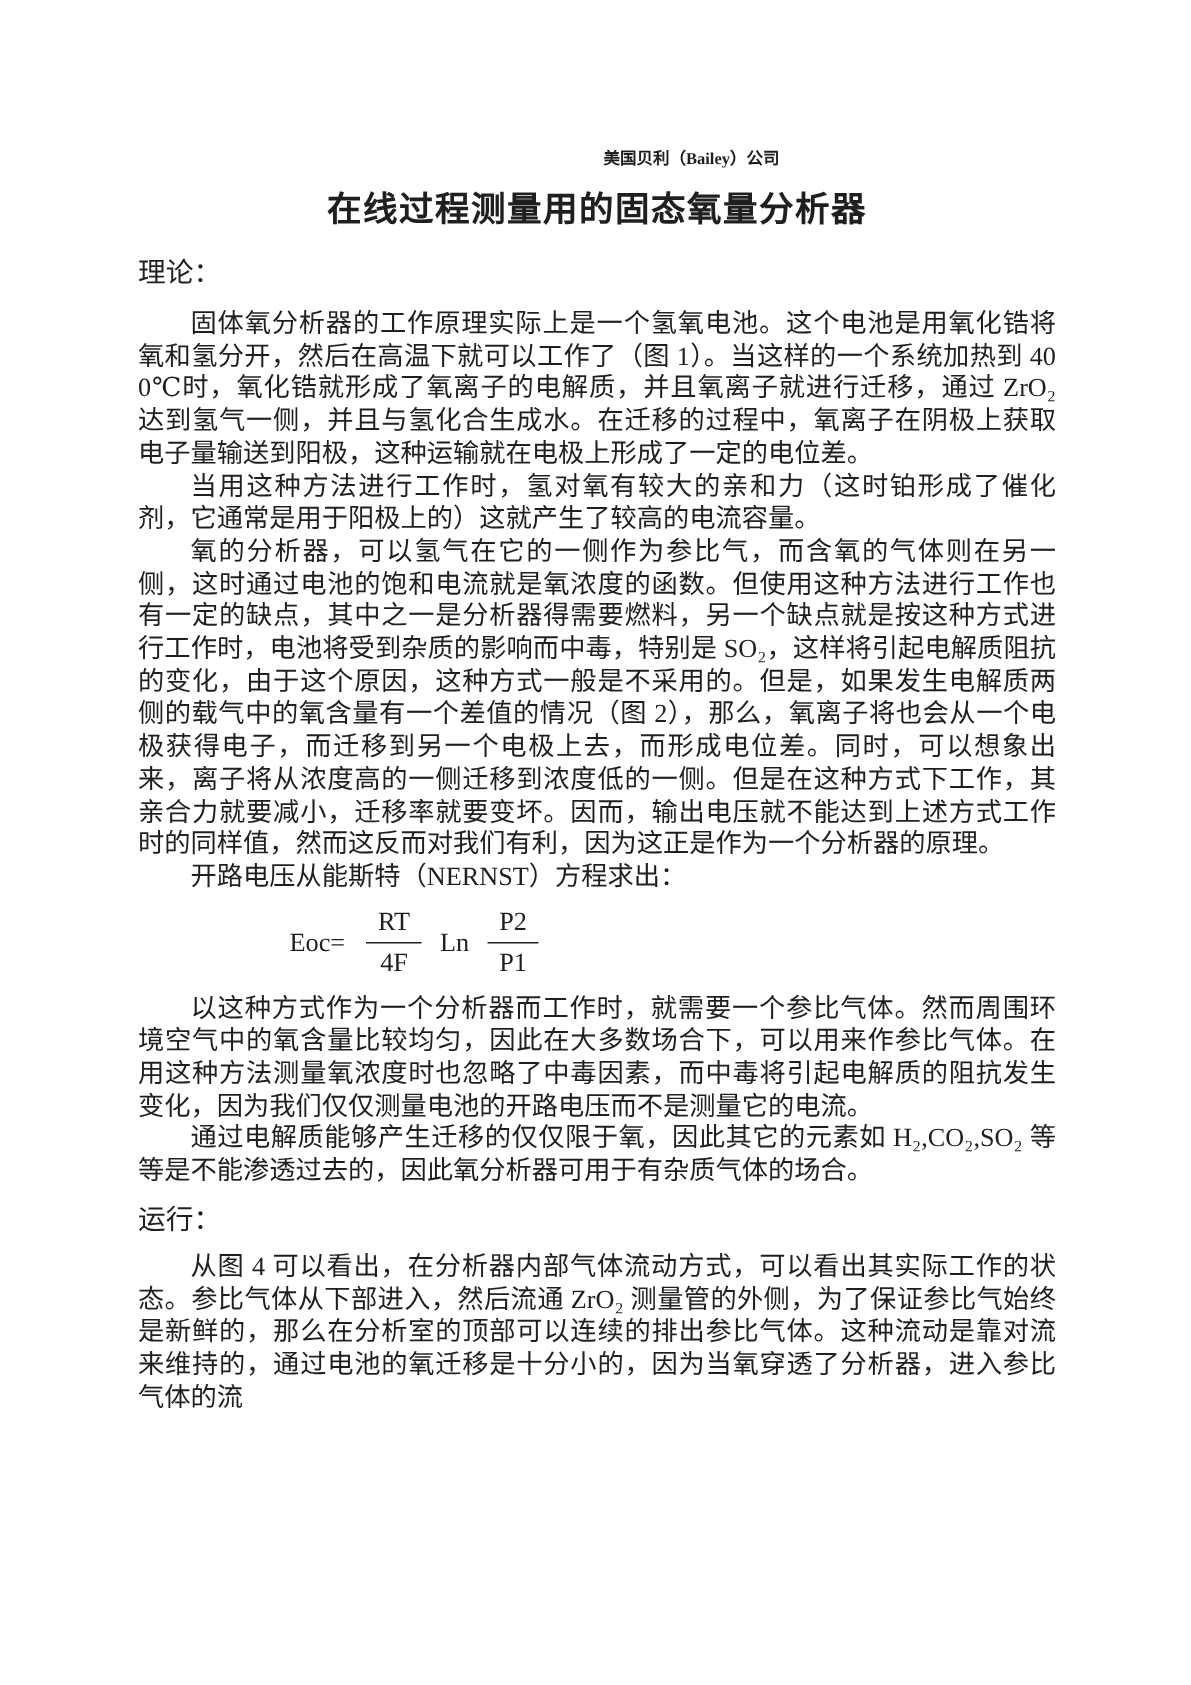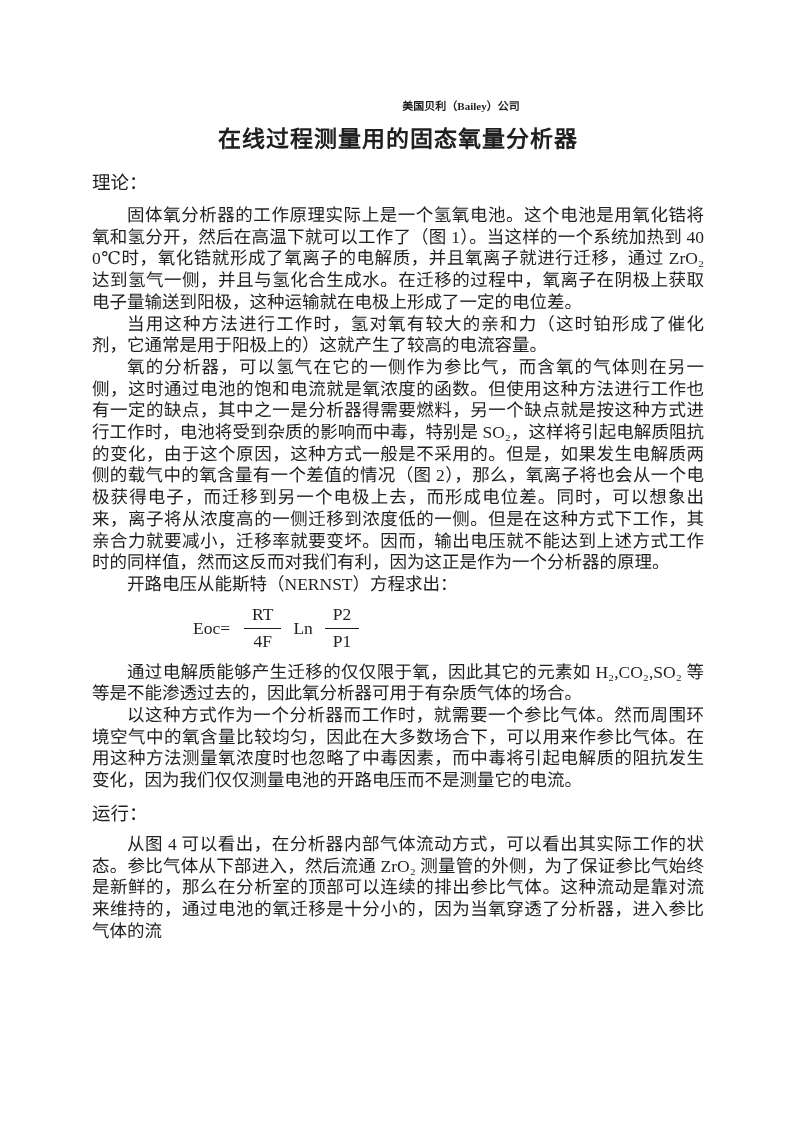--- a/index.html
+++ b/index.html
@@ -116,22 +116,22 @@
           <span class="frac-num">RT</span>
           <span class="frac-den">4F</span>
         </span>
         <span class="eq-op">Ln</span>
         <span class="fraction">
           <span class="frac-num">P2</span>
           <span class="frac-den">P1</span>
         </span>
       </div>
 
+      <p class="para">以这种方式作为一个分析器而工作时，就需要一个参比气体。然而周围环境空气中的氧含量比较均匀，因此在大多数场合下，可以用来作参比气体。在用这种方法测量氧浓度时也忽略了中毒因素，而中毒将引起电解质的阻抗发生变化，因为我们仅仅测量电池的开路电压而不是测量它的电流。</p>
       <p class="para">通过电解质能够产生迁移的仅仅限于氧，因此其它的元素如 H₂,CO₂,SO₂ 等等是不能渗透过去的，因此氧分析器可用于有杂质气体的场合。</p>
-      <p class="para">以这种方式作为一个分析器而工作时，就需要一个参比气体。然而周围环境空气中的氧含量比较均匀，因此在大多数场合下，可以用来作参比气体。在用这种方法测量氧浓度时也忽略了中毒因素，而中毒将引起电解质的阻抗发生变化，因为我们仅仅测量电池的开路电压而不是测量它的电流。</p>
     </div>
 
     <h2 class="section-heading operation">运行：</h2>
 
     <div class="body-block op-block">
       <p class="para">从图 4 可以看出，在分析器内部气体流动方式，可以看出其实际工作的状态。参比气体从下部进入，然后流通 ZrO₂ 测量管的外侧，为了保证参比气始终是新鲜的，那么在分析室的顶部可以连续的排出参比气体。这种流动是靠对流来维持的，通过电池的氧迁移是十分小的，因为当氧穿透了分析器，进入参比气体的流</p>
     </div>
 
   </div>
 </div>

